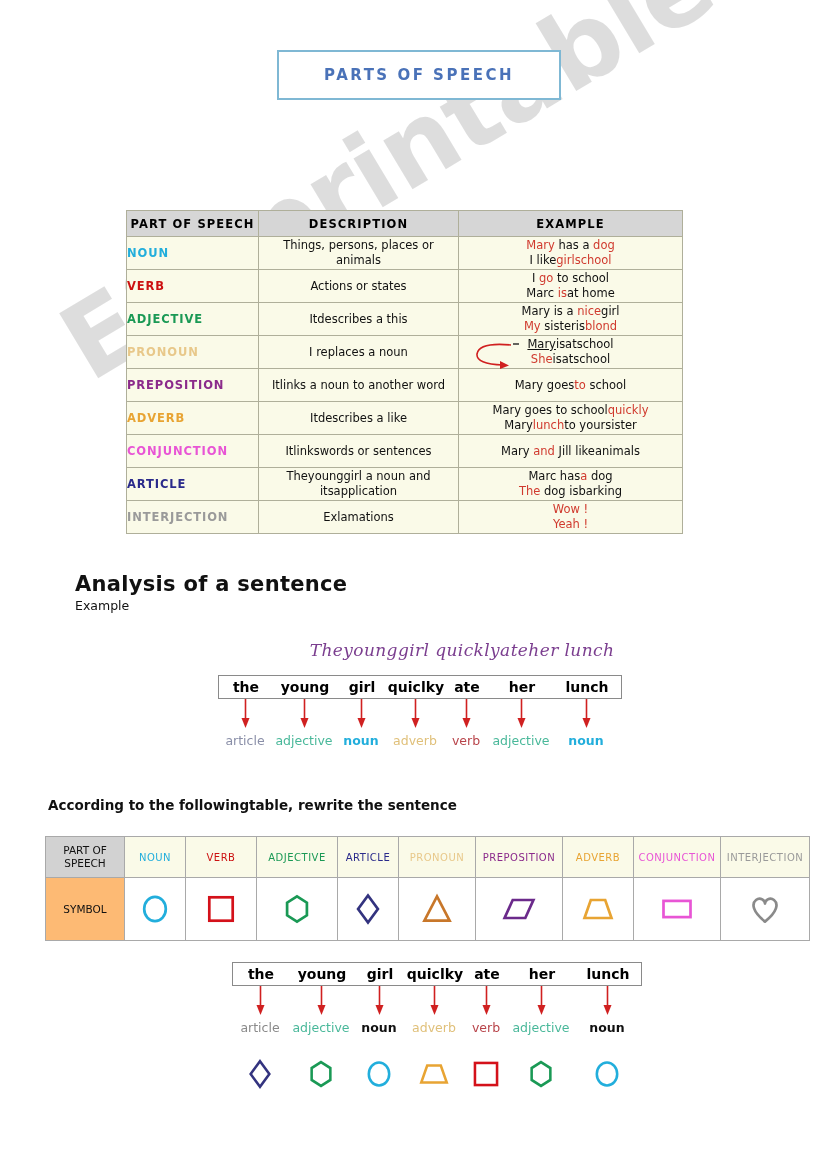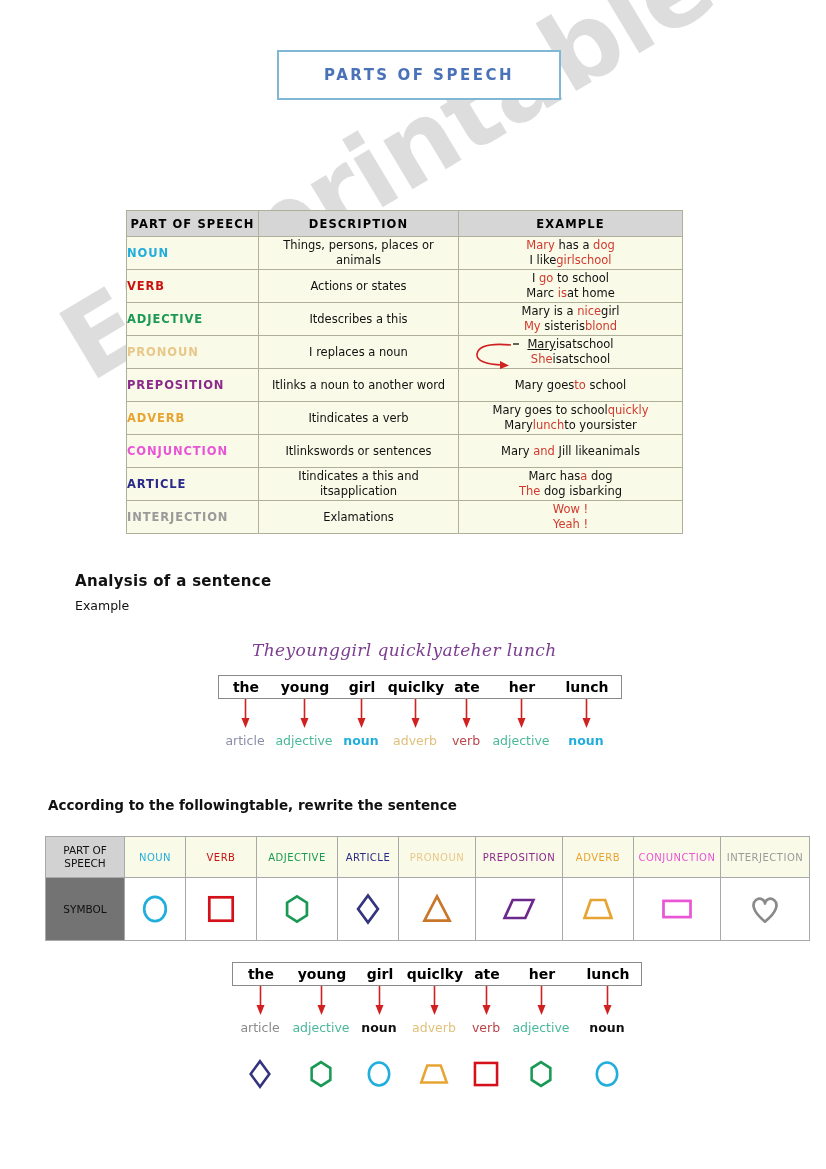--- a/index.html
+++ b/index.html
@@ -73,29 +73,29 @@
     line-height:15px;padding:3px 4px;position:relative;
   }
   .hl{color:#D03A2E;}
   .u{text-decoration:underline;}
   .arrow-cell{position:relative;}
   .arrow-svg{position:absolute;left:10px;top:4px;}
 
   
   .h-analysis{
     position:absolute;left:75px;top:572px;z-index:10;
-    font-family:"DejaVu Sans", sans-serif;font-size:15px;font-weight:bold;color:#111;
+    font-family:"DejaVu Sans", sans-serif;font-size:21px;font-weight:bold;color:#111;
     letter-spacing:.3px;
   }
   .h-example{
     position:absolute;left:75px;top:598px;z-index:10;
     font-family:"DejaVu Sans", sans-serif;font-size:12.5px;color:#111;
   }
   .cursive{
-    position:absolute;left:252px;top:640px;width:420px;text-align:left;z-index:10;
+    position:absolute;left:252px;top:640px;width:420px;text-align:center;z-index:10;
     font-family:"DejaVu Serif", serif;font-style:italic;
     font-size:17px;color:#7B3E8F;letter-spacing:.4px;
   }
   .h-according{
     position:absolute;left:48px;top:797px;z-index:10;
     font-family:"DejaVu Sans", sans-serif;font-size:13.5px;font-weight:bold;color:#111;
   }
 
   
   .sent-block{position:absolute;z-index:10;}
@@ -125,21 +125,21 @@
   .sym-table td{border:1px solid #A9A9A9;padding:0;text-align:center;vertical-align:middle;}
   .sym-head-label{
     background:#D2D2D2;width:78px;height:40px;
     font-family:"DejaVu Sans", sans-serif;font-size:10.5px;color:#111;line-height:13px;
   }
   .sym-head-cell{
     background:#FAFAE8;height:40px;
     font-family:"DejaVu Sans", sans-serif;font-size:10px;letter-spacing:.5px;
   }
   .sym-row-label{
-    background:#737373;height:62px;
+    background:#fdba74;height:62px;
     font-family:"DejaVu Sans", sans-serif;font-size:10.5px;color:#111;
   }
   .sym-cell{background:#ffffff;height:62px;}
   .sym-cell svg,.shape-col svg{display:block;margin:0 auto;}
 </style>
 </head>
 <body>
 
 <div class="page">
 
@@ -205,37 +205,37 @@
         </tr>
         <tr>
           <td class="pos-name" style="color: rgb(139, 42, 139);">PREPOSITION</td>
           <td class="pos-desc">Itlinks a noun to another word</td>
           <td class="pos-ex">
             <div><span>Mary goes</span><span class="hl">to</span><span> school</span></div>
           </td>
         </tr>
         <tr>
           <td class="pos-name" style="color: rgb(232, 164, 51);">ADVERB</td>
-          <td class="pos-desc">Itindicates a verb</td>
+          <td class="pos-desc">Itdescribes a like</td>
           <td class="pos-ex">
             <div><span>Mary goes to school</span><span class="hl">quickly</span></div>
             <div><span>Mary</span><span class="hl">lunch</span><span>to yoursister</span></div>
           </td>
         </tr>
         <tr>
           <td class="pos-name" style="color: rgb(232, 85, 213);">CONJUNCTION</td>
           <td class="pos-desc">Itlinkswords or sentences</td>
           <td class="pos-ex">
             <div><span>Mary </span><span class="hl">and</span><span> Jill likeanimals</span></div>
           </td>
         </tr>
         <tr>
           <td class="pos-name" style="color: rgb(42, 42, 139);">ARTICLE</td>
           <td class="pos-desc">
-            <div>Itindicates a this and</div>
+            <div>Theyounggirl a noun and</div>
             <div>itsapplication</div>
           </td>
           <td class="pos-ex">
             <div><span>Marc has</span><span class="hl">a</span><span> dog</span></div>
             <div><span class="hl">The</span><span> dog isbarking</span></div>
           </td>
         </tr>
         <tr>
           <td class="pos-name" style="color: rgb(154, 154, 154);">INTERJECTION</td>
           <td class="pos-desc">Exlamations</td>

